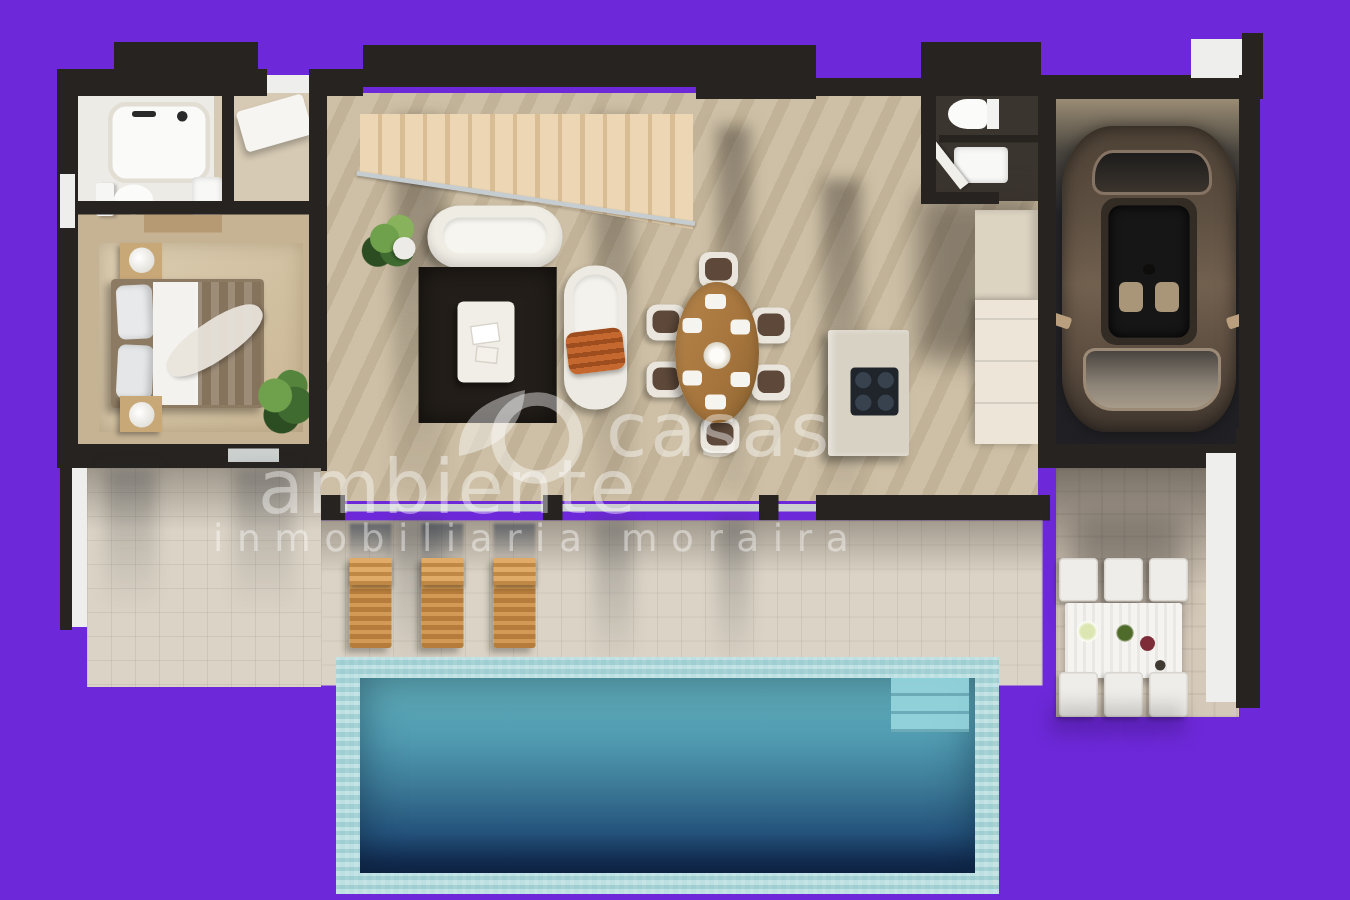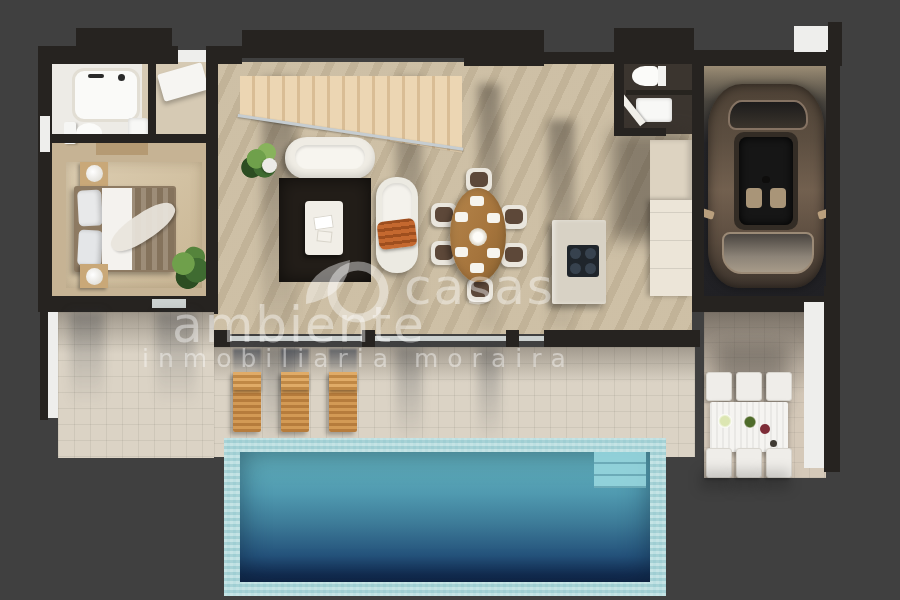--- a/index.html
+++ b/index.html
@@ -1,16 +1,16 @@
 <!DOCTYPE html>
 <html style="--wall: #262320; --floor-main: #cabb9f; --floor-bedroom: #c6b394; --floor-bath: #edebe6; --tile-terrace: #dbd3c5; --tile-patio: #d5c9b9; --pool-border: #abd7da; --pool-water-top: #63b1bd; --pool-water-deep: #10264a; --lounger-wood: #d39a55; --rug-dark: #231e19; --blanket-orange: #c9551d; --sofa-white: #efece4; --table-wood: #a5743c; --chair-cushion: #5d4839; --island-top: #d8d2c5; --cooktop: #1f252b; --car-body: #5d4f41; --car-roof: #332c25; --garage-floor: #26262a; --plant-green: #4a7a36; --watermark-white: rgba(255,255,255,0.42);"><head>
 <meta charset="utf-8">
 <style>
   html,body{margin:0;padding:0;background:#fff;}
-  #scene{position:relative;width:900px;height:600px;background:#404040;overflow:hidden;
+  #scene{position:relative;width:900px;height:600px;background:#6d28d9;overflow:hidden;
          font-family:"DejaVu Sans",sans-serif;}
   .px{position:absolute;}
   
   .wall{background:var(--wall,#262320);}
   .white-wall{background:#eeeeec;}
   .glass{background:#ccd1d0;}
   .tile{background-color:var(--tile-terrace,#dbd3c5);
         background-image:linear-gradient(rgba(0,0,0,.06) 1px,transparent 1px),
                          linear-gradient(90deg,rgba(0,0,0,.06) 1px,transparent 1px);
         background-size:16px 16px;}

